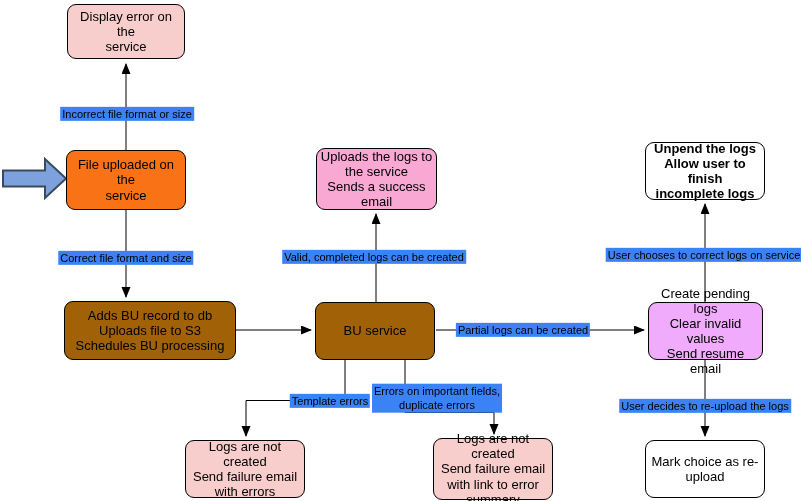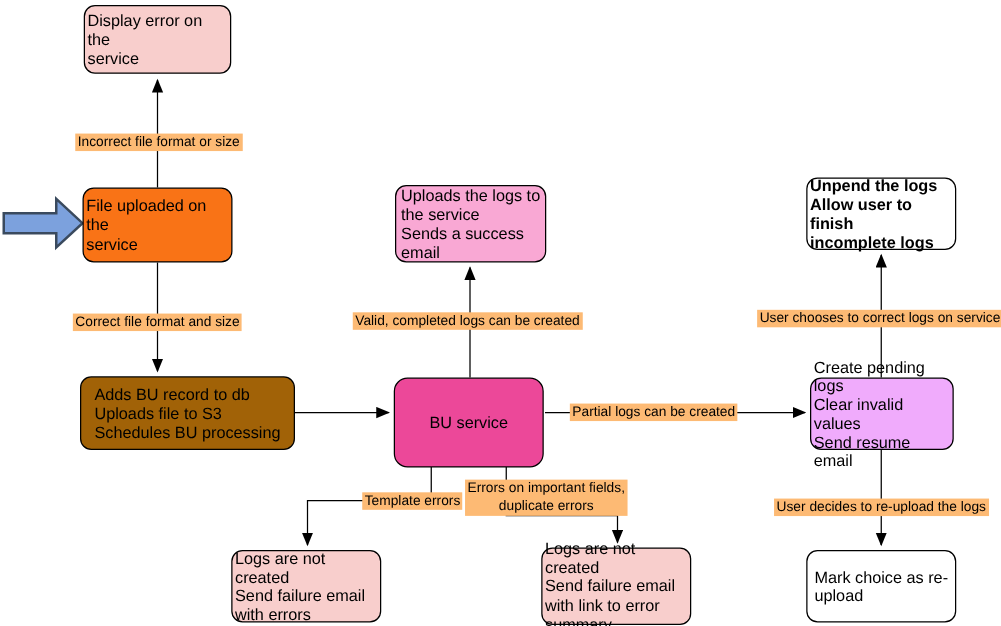--- a/index.html
+++ b/index.html
@@ -1,25 +1,25 @@
 <!DOCTYPE html>
 <html><head>
 <meta charset="utf-8">
 <style>
   html,body{margin:0;padding:0;background:#ffffff;font-family:"Liberation Sans",sans-serif;}
   #canvas{position:relative;width:801px;height:501px;background:#ffffff;overflow:hidden;}
   #wires{position:absolute;left:0;top:0;width:801px;height:501px;}
   .node{
     position:absolute;box-sizing:border-box;border:1px solid #000;border-radius:9px;
-    display:flex;align-items:center;justify-content:center;text-align:left;
+    display:flex;align-items:center;justify-content:center;text-align:center;
     font-size:13px;line-height:1.16;padding:2px;color:#000;
   }
   .node span{white-space:pre-line;}
   .edge-label{
-    position:absolute;transform:translate(-50%,-50%);background:#fdba74;
+    position:absolute;transform:translate(-50%,-50%);background:#3b82f6;
     font-size:11px;line-height:1.3;color:#000;white-space:nowrap;padding:0 2px;
   }
   .edge-label.multiline{white-space:pre-line;text-align:center;}
 </style>
 </head>
 <body>
 
 <div id="canvas">
 
   <svg id="wires">
@@ -68,21 +68,21 @@
 Schedules BU processing</span>
   </div>
 
   <div class="node" style="left: 316px; top: 148px; width: 121px; height: 62px; background: #f9a8d4;">
     <span>Uploads the logs to
 the service
 Sends a success
 email</span>
   </div>
 
-  <div class="node" style="left: 315px; top: 302px; width: 120px; height: 72px; background: #ec4899; border-radius: 11px;">
+  <div class="node" style="left: 315px; top: 302px; width: 120px; height: 58px; background: #a16207;">
     <span>BU service</span>
   </div>
 
   <div class="node" style="left: 648px; top: 302px; width: 115px; height: 58px; background: #f0abfc;">
     <span>Create pending logs
 Clear invalid values
 Send resume email</span>
   </div>
 
   <div class="node" style="left: 645px; top: 142px; width: 120px; height: 58px; background: rgb(255, 255, 255); font-weight: bold;">

